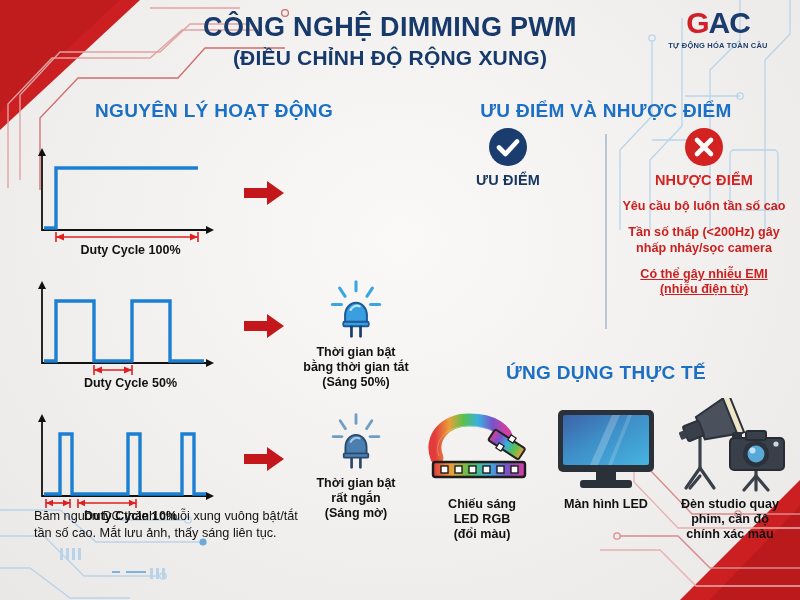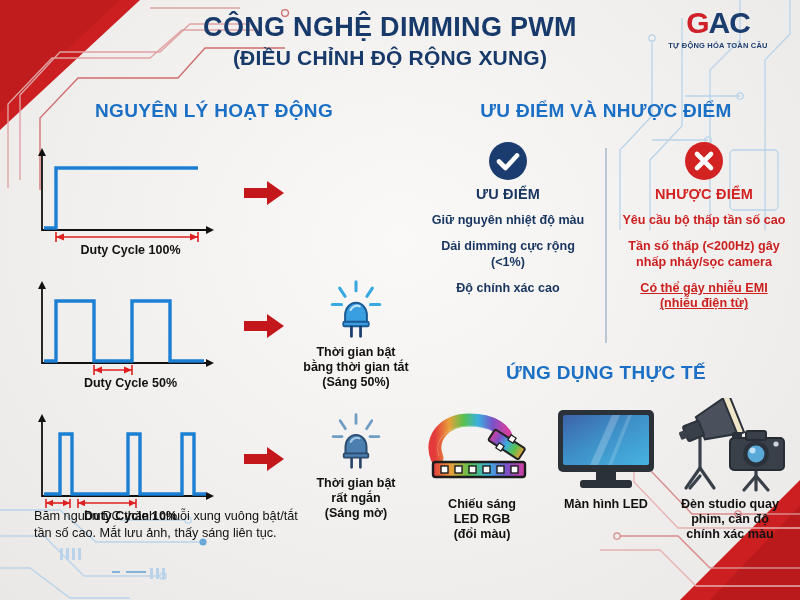--- a/index.html
+++ b/index.html
@@ -58,21 +58,21 @@
     font-size:12.5px;font-weight:bold;color:#111;line-height:1.18;margin-top:2px;
   }
   #footnote{
     position:absolute;left:34px;top:508px;width:375px;
     font-size:12.7px;font-weight:normal;color:#111;line-height:1.35;
   }
 
   
   #right{position:absolute;left:420px;top:100px;width:372px;}
   #procon-head{position:absolute;left:0;top:0;width:372px;}
-  #procon{position:absolute;left:0;top:42px;width:372px;height:215px;}
+  #procon{position:absolute;left:0;top:28px;width:372px;height:215px;}
   .pc-col{position:absolute;top:0;width:176px;text-align:center;}
   .pc-left{left:0;}
   .pc-right{left:196px;}
   .badge{
     width:38px;height:38px;border-radius:50%;margin:0 auto;position:relative;
   }
   .badge.ok{background:#1b3c6e;}
   .badge.no{background:#d32222;}
   .badge svg{position:absolute;left:0;top:0;}
   .pc-title{
@@ -327,37 +327,31 @@
     <div id="procon">
       <div id="pc-divider"></div>
 
       <div class="pc-col pc-left">
         <div class="badge ok">
           <svg width="38" height="38" viewBox="0 0 38 38">
             <path d="M10 19.5 L16.5 26 L28 13.5" fill="none" stroke="#fff" stroke-width="4.6" stroke-linecap="round" stroke-linejoin="round"></path>
           </svg>
         </div>
         <div class="pc-title ok">ƯU ĐIỂM</div>
-        <div class="pc-list">
-          <div class="pc-item ok">Giữ nguyên nhiệt độ màu</div>
-          <div class="pc-item ok" style="white-space: pre-line;">Dải dimming cực rộng
-(&lt;1%)</div>
-          <div class="pc-item ok">Độ chính xác cao</div>
-        </div>
       </div>
 
       <div class="pc-col pc-right">
         <div class="badge no">
           <svg width="38" height="38" viewBox="0 0 38 38">
             <path d="M12 12 L26 26 M26 12 L12 26" fill="none" stroke="#fff" stroke-width="4.6" stroke-linecap="round"></path>
           </svg>
         </div>
         <div class="pc-title no">NHƯỢC ĐIỂM</div>
         <div class="pc-list">
-          <div class="pc-item no">Yêu cầu bộ thấp tần số cao</div>
+          <div class="pc-item no">Yêu cầu bộ luôn tần số cao</div>
           <div class="pc-item no" style="white-space: pre-line;">Tần số thấp (&lt;200Hz) gây
 nhấp nháy/sọc camera</div>
           <div class="pc-item no" style="white-space: pre-line; text-decoration: underline;">Có thể gây nhiễu EMI
 (nhiễu điện từ)</div>
         </div>
       </div>
     </div>
 
     <div id="apps-head" class="sec-head">ỨNG DỤNG THỰC TẾ</div>
 

